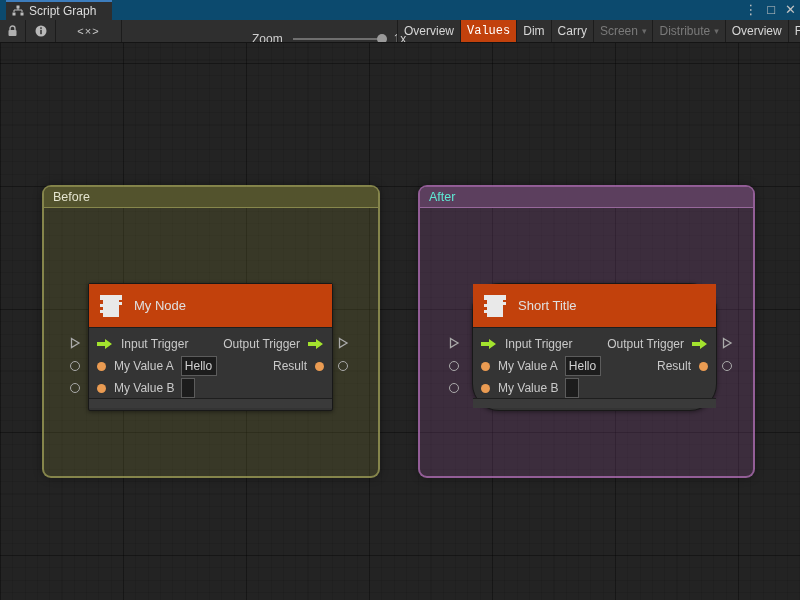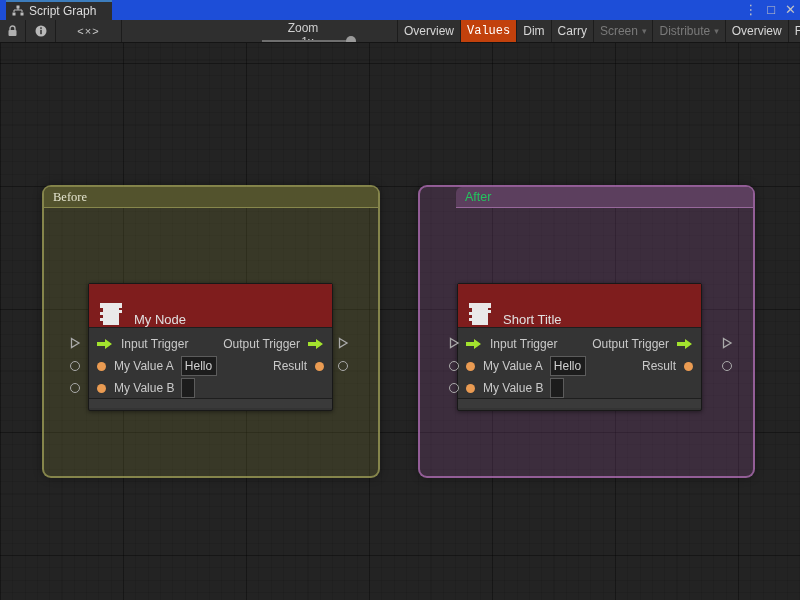--- a/index.html
+++ b/index.html
@@ -1,41 +1,41 @@
 <!DOCTYPE html>
 <html><head>
 <meta charset="utf-8">
 <style>
   * { box-sizing: border-box; margin: 0; padding: 0; }
   html,body { width:800px; height:600px; background:#191919; overflow:hidden;
               font-family:"Liberation Sans", sans-serif; }
   .screen { position:relative; width:800px; height:600px; overflow:hidden; background:#191919; }
 
   
-  .tabbar { position:absolute; left:0; top:0; width:800px; height:20px; background:#1d4ed8;
+  .tabbar { position:absolute; left:0; top:0; width:800px; height:20px; background:#0c4a6e;
             display:flex; align-items:stretch; }
   .tab { position:absolute; left:6px; top:0; width:106px; height:20px; background:#2e2e2e;
          border-top:2px solid #3d7dbd; display:flex; align-items:center; gap:5px;
          padding:0 6px; color:#dddddd; font-size:12px; }
   .win-controls { position:absolute; right:4px; top:0; height:20px; display:flex;
                   align-items:center; gap:10px; color:#c4c4c4; font-size:13px; }
   .win-controls span { cursor:default; line-height:20px; }
 
   
   .toolbar { position:absolute; left:0; top:20px; width:800px; height:23px; background:#2f2f2f;
              border-bottom:1px solid #141414; white-space:nowrap; overflow:hidden; }
   .tool-cell { position:absolute; top:0; height:22px; display:flex; align-items:center;
                justify-content:center; border-right:1px solid #1c1c1c; }
   .cell-lock { left:0; width:26px; }
   .cell-info { left:26px; width:30px; }
   .cell-code { left:56px; width:66px; color:#c8c8c8; font-size:11px; letter-spacing:1px; }
   .new-graph { position:absolute; left:127px; top:0; height:22px; display:flex;
                align-items:center; gap:6px; color:#d2d2d2; font-size:12px; padding:0 4px; }
-  .zoom-area { position:absolute; left:252px; top:1px; height:22px; display:flex;
-               align-items:center; color:#cfcfcf; font-size:12px;flex-direction:column; }
+  .zoom-area { position:absolute; left:252px; top:8px; height:22px; display:flex;
+               align-items:center; color:#cfcfcf; font-size:12px; }
   .slider { position:relative; width:92px; height:12px; margin-left:10px; }
   .slider .track { position:absolute; left:0; right:0; top:5px; height:2px; background:#6f6f6f; }
   .slider .knob { position:absolute; right:-2px; top:1px; width:10px; height:10px;
                   border-radius:50%; background:#9a9a9a; }
   .zoom-value { margin-left:9px; }
   .tb-buttons { position:absolute; left:397px; top:0; height:22px; display:flex; }
   .tb-btn { height:22px; display:flex; align-items:center; gap:4px; padding:0 6px;
             color:#d6d6d6; font-size:12px; border-left:1px solid #1c1c1c; }
   .tb-btn:last-child { border-right:1px solid #1c1c1c; }
   .tb-btn.active { background:#c2410c; color:#ffffff;font-family:Liberation Mono, monospace; }
@@ -54,28 +54,28 @@
 
   
   .group { position:absolute; top:142px; height:293px; border-radius:9px;
            box-shadow:0 0 8px rgba(0,0,0,0.35); }
   .group-before { left:42px;  width:338px; background:rgba(130,130,55,0.22);
                   border:2px solid rgba(175,175,95,0.65); }
   .group-after  { left:418px; width:337px; background:rgba(150,80,155,0.22);
                   border:2px solid rgba(185,115,190,0.70); }
   .group-header { height:21px; border-radius:6px 6px 0 0; display:flex; align-items:center;
                   padding-left:9px; font-size:12.5px; }
-  .group-before .group-header { background:#53532d; border-bottom:1px solid rgba(200,200,115,0.45); color:#e4e4cf;font-family:Liberation Serif, serif; }
-  .group-after  .group-header { background:#5c3f5e; border-bottom:1px solid rgba(210,145,215,0.50); color:#22c55e;margin-left:36px; }
+  .group-before .group-header { background:#53532d; border-bottom:1px solid rgba(200,200,115,0.45); color:#e4e4cf; }
+  .group-after  .group-header { background:#5c3f5e; border-bottom:1px solid rgba(210,145,215,0.50); color:#5eead4; }
 
   
   .node { position:absolute; top:240px; width:245px; height:128px; background:#343434;
           border:1px solid #181818; border-radius:2px; box-shadow:0 1px 4px rgba(0,0,0,0.45); }
-  .node-before { left:88px; } .node-after { left:457px; }
-  .node-header { height:44px; background:#7f1d1d; display:flex; align-items:flex-end;
+  .node-before { left:88px; } .node-after { left:472px;border-radius:27px; }
+  .node-header { height:44px; background:#c2410c; display:flex; align-items:center;
                  border-bottom:1px solid #1e1e1e; padding-left:9px; }
   .node-title { margin-left:10px; color:#e0e0e0; font-size:13px; }
   .node-body { height:70px; padding-top:5px; }
   .port-row { height:22px; display:flex; align-items:center; justify-content:space-between;
               padding:0 8px; }
   .port-left, .port-right { display:flex; align-items:center; gap:8px; }
   .port-label { color:#c9c9c9; font-size:12px; }
   .value-dot { width:9px; height:9px; border-radius:50%; background:#ea9b52; }
   .port-field { background:#1c1c1c; border:1px solid #5c5c5c; color:#d0d0d0; font-size:12px;
                 height:18px; padding:9px 3px; font-family:"Liberation Sans", sans-serif; }

